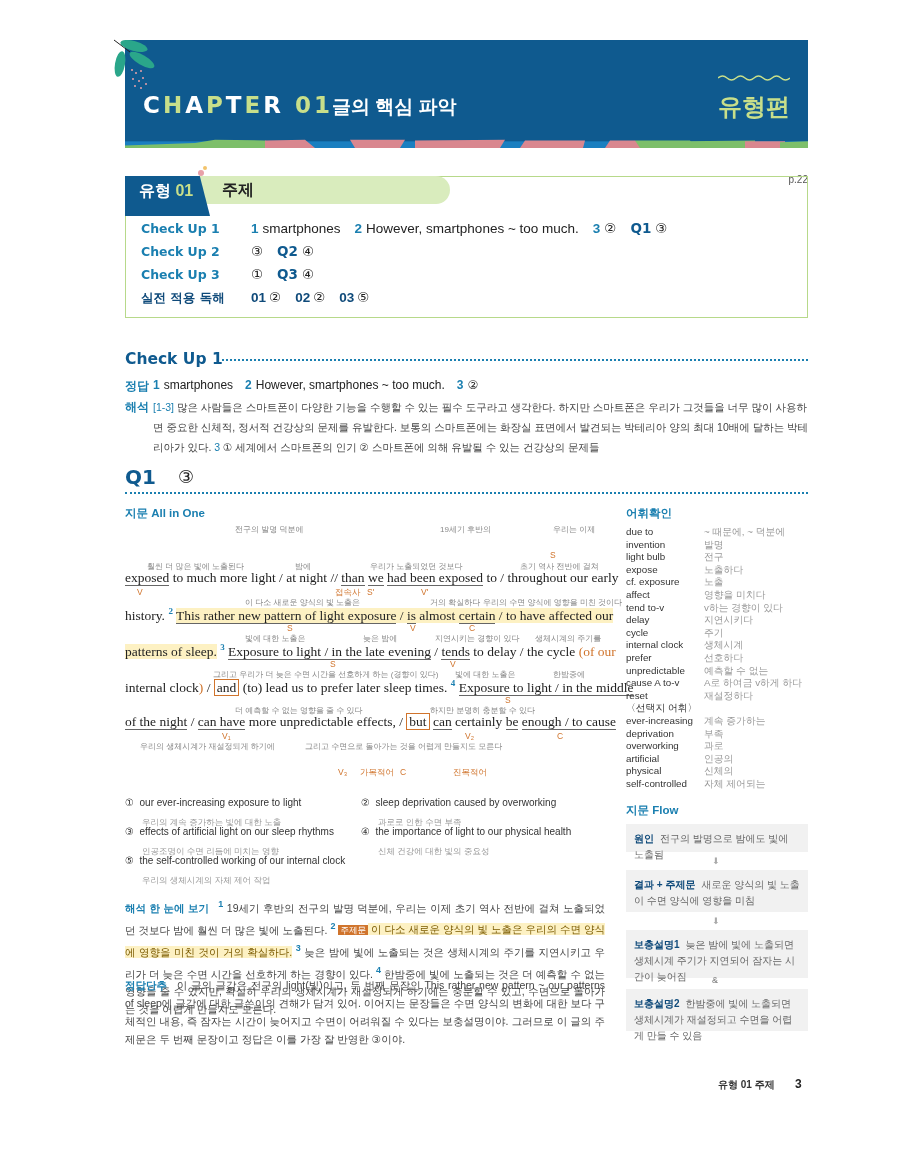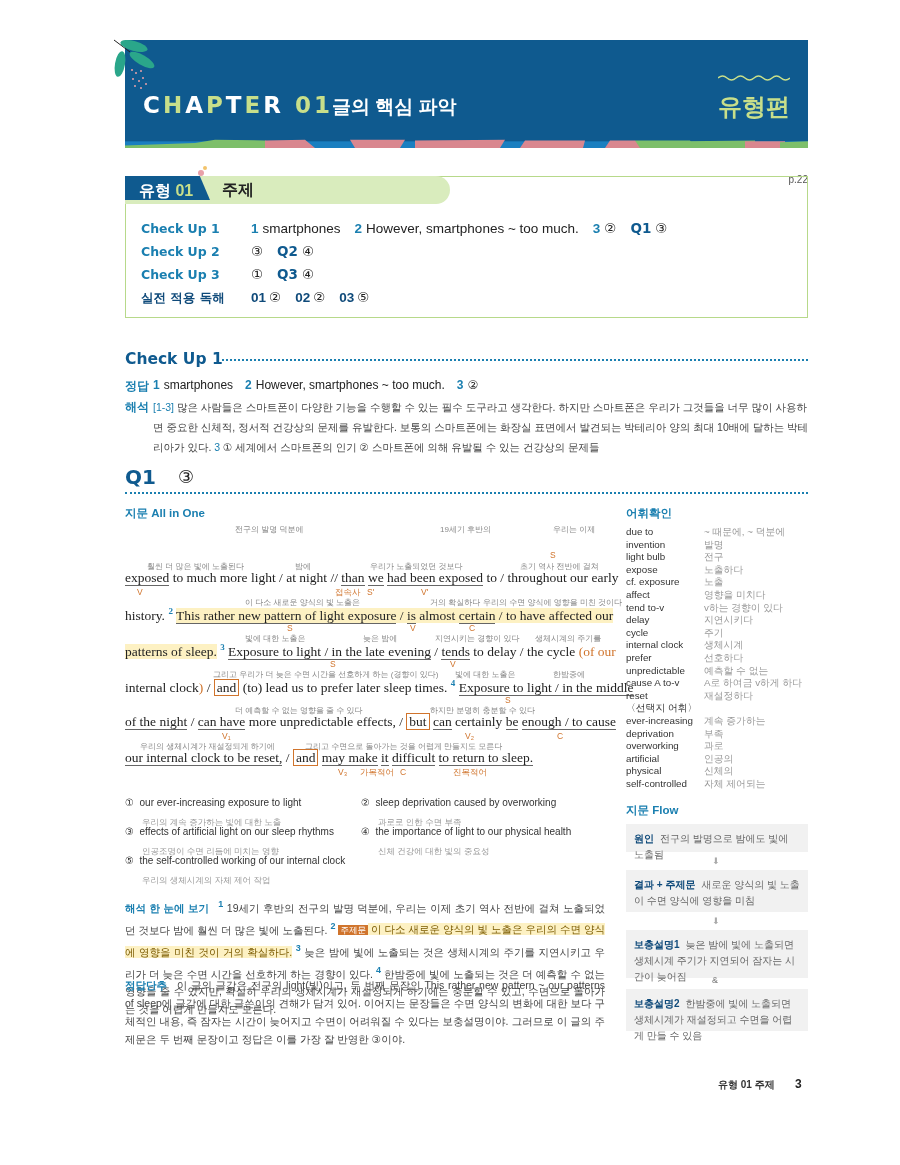--- a/index.html
+++ b/index.html
@@ -12,21 +12,21 @@
   .banner .title{position:absolute;left:18px;top:52px;font-family:"DejaVu Sans",sans-serif;font-weight:bold;font-size:23px;color:#fff;letter-spacing:3px}
   .banner .title .g{color:#c8df8a}
   .banner .sub{position:absolute;left:207px;top:54px;font-size:19px;color:#fff;font-weight:bold}
   .banner .right{position:absolute;right:18px;top:51px;font-size:24px;font-weight:bold;color:#c8df8a}
   .banner .wave{position:absolute;right:18px;top:34px}
   .leaf{left:112px;top:38px}
   
   .pageref{right:92px;top:174px;font-size:10px;color:#555}
   .typebox{left:125px;top:176px;width:683px;height:142px;border:1.5px solid #b7d98a}
   .typehead{left:125px;top:176px;height:28px;width:325px;background:#d9ecbd;border-radius:0 14px 14px 0}
-  .typelabel{left:125px;top:176px;height:24px;width:85px;background:#0f5a8f;color:#fff;font-weight:bold;font-size:16px;padding:5px 0 0 14px;clip-path:polygon(0 0,88% 0,100% 100%,0 100%)}
+  .typelabel{left:125px;top:176px;height:40px;width:85px;background:#0f5a8f;color:#fff;font-weight:bold;font-size:16px;padding:5px 0 0 14px;clip-path:polygon(0 0,88% 0,100% 100%,0 100%)}
   .typelabel .g{color:#c8df8a}
   .typename{left:222px;top:180px;font-size:16px;font-weight:bold;color:#222}
   .dot1{left:198px;top:170px;width:6px;height:6px;border-radius:50%;background:#e8a0a8}
   .dot2{left:203px;top:166px;width:4px;height:4px;border-radius:50%;background:#f2c36b}
   .row{position:absolute;left:141px;font-size:13.5px;display:flex;align-items:baseline}
   .row .lbl{width:110px;color:#1a7fb0;font-weight:bold;font-family:"DejaVu Sans",sans-serif;font-size:12.5px}
   .row .lbl.dark{color:#0f4a7a}
   .row .n{color:#1a7fb0;font-weight:bold;margin-right:4px}
   .row .q{color:#0f5a8f;font-weight:bold;font-family:"DejaVu Sans",sans-serif;margin:0 4px 0 14px}
   .row .gap{margin-left:14px}
@@ -235,23 +235,20 @@
   <span class="gloss" style="left:305px;top:181px">하지만 분명히 충분할 수 있다</span>
   <div class="pline" style="left:0;top:190px">
     <span class="u">of the night</span><span> / </span><span class="u">can have</span><span> more unpredictable effects, / </span><span class="box">but</span><span> </span><span class="u">can</span><span> certainly </span><span class="u">be</span><span> </span><span class="u">enough / to cause</span>
   </div>
   <span class="tag" style="left:97px;top:207px">V₁</span>
   <span class="tag" style="left:340px;top:207px">V₂</span>
   <span class="tag" style="left:432px;top:207px">C</span>
 
   <span class="gloss" style="left:15px;top:217px">우리의 생체시계가 재설정되게 하기에</span>
   <span class="gloss" style="left:180px;top:217px">그리고 수면으로 돌아가는 것을 어렵게 만들지도 모른다</span>
-  <div class="pline" style="left:0;top:226px">
-    <span class="u">our internal clock to be reset,</span><span> / </span><span class="box">and</span><span> </span><span class="u">may make</span><span> </span><span class="u">it</span><span> </span><span class="u">difficult</span><span> </span><span class="u">to return to sleep.</span>
-  </div>
   <span class="tag" style="left:213px;top:243px">V₃</span>
   <span class="tag" style="left:235px;top:243px">가목적어</span>
   <span class="tag" style="left:275px;top:243px">C</span>
   <span class="tag" style="left:328px;top:243px">진목적어</span>
 </div>
 
 <div class="opt" style="left:125px;top:797px"><span>①</span> &nbsp;<span>our ever-increasing exposure to light</span><span class="kr">우리의 계속 증가하는 빛에 대한 노출</span></div>
 <div class="opt" style="left:361px;top:797px"><span>②</span> &nbsp;<span>sleep deprivation caused by overworking</span><span class="kr">과로로 인한 수면 부족</span></div>
 <div class="opt" style="left:125px;top:826px"><span>③</span> &nbsp;<span>effects of artificial light on our sleep rhythms</span><span class="kr">인공조명이 수면 리듬에 미치는 영향</span></div>
 <div class="opt" style="left:361px;top:826px"><span>④</span> &nbsp;<span>the importance of light to our physical health</span><span class="kr">신체 건강에 대한 빛의 중요성</span></div>

